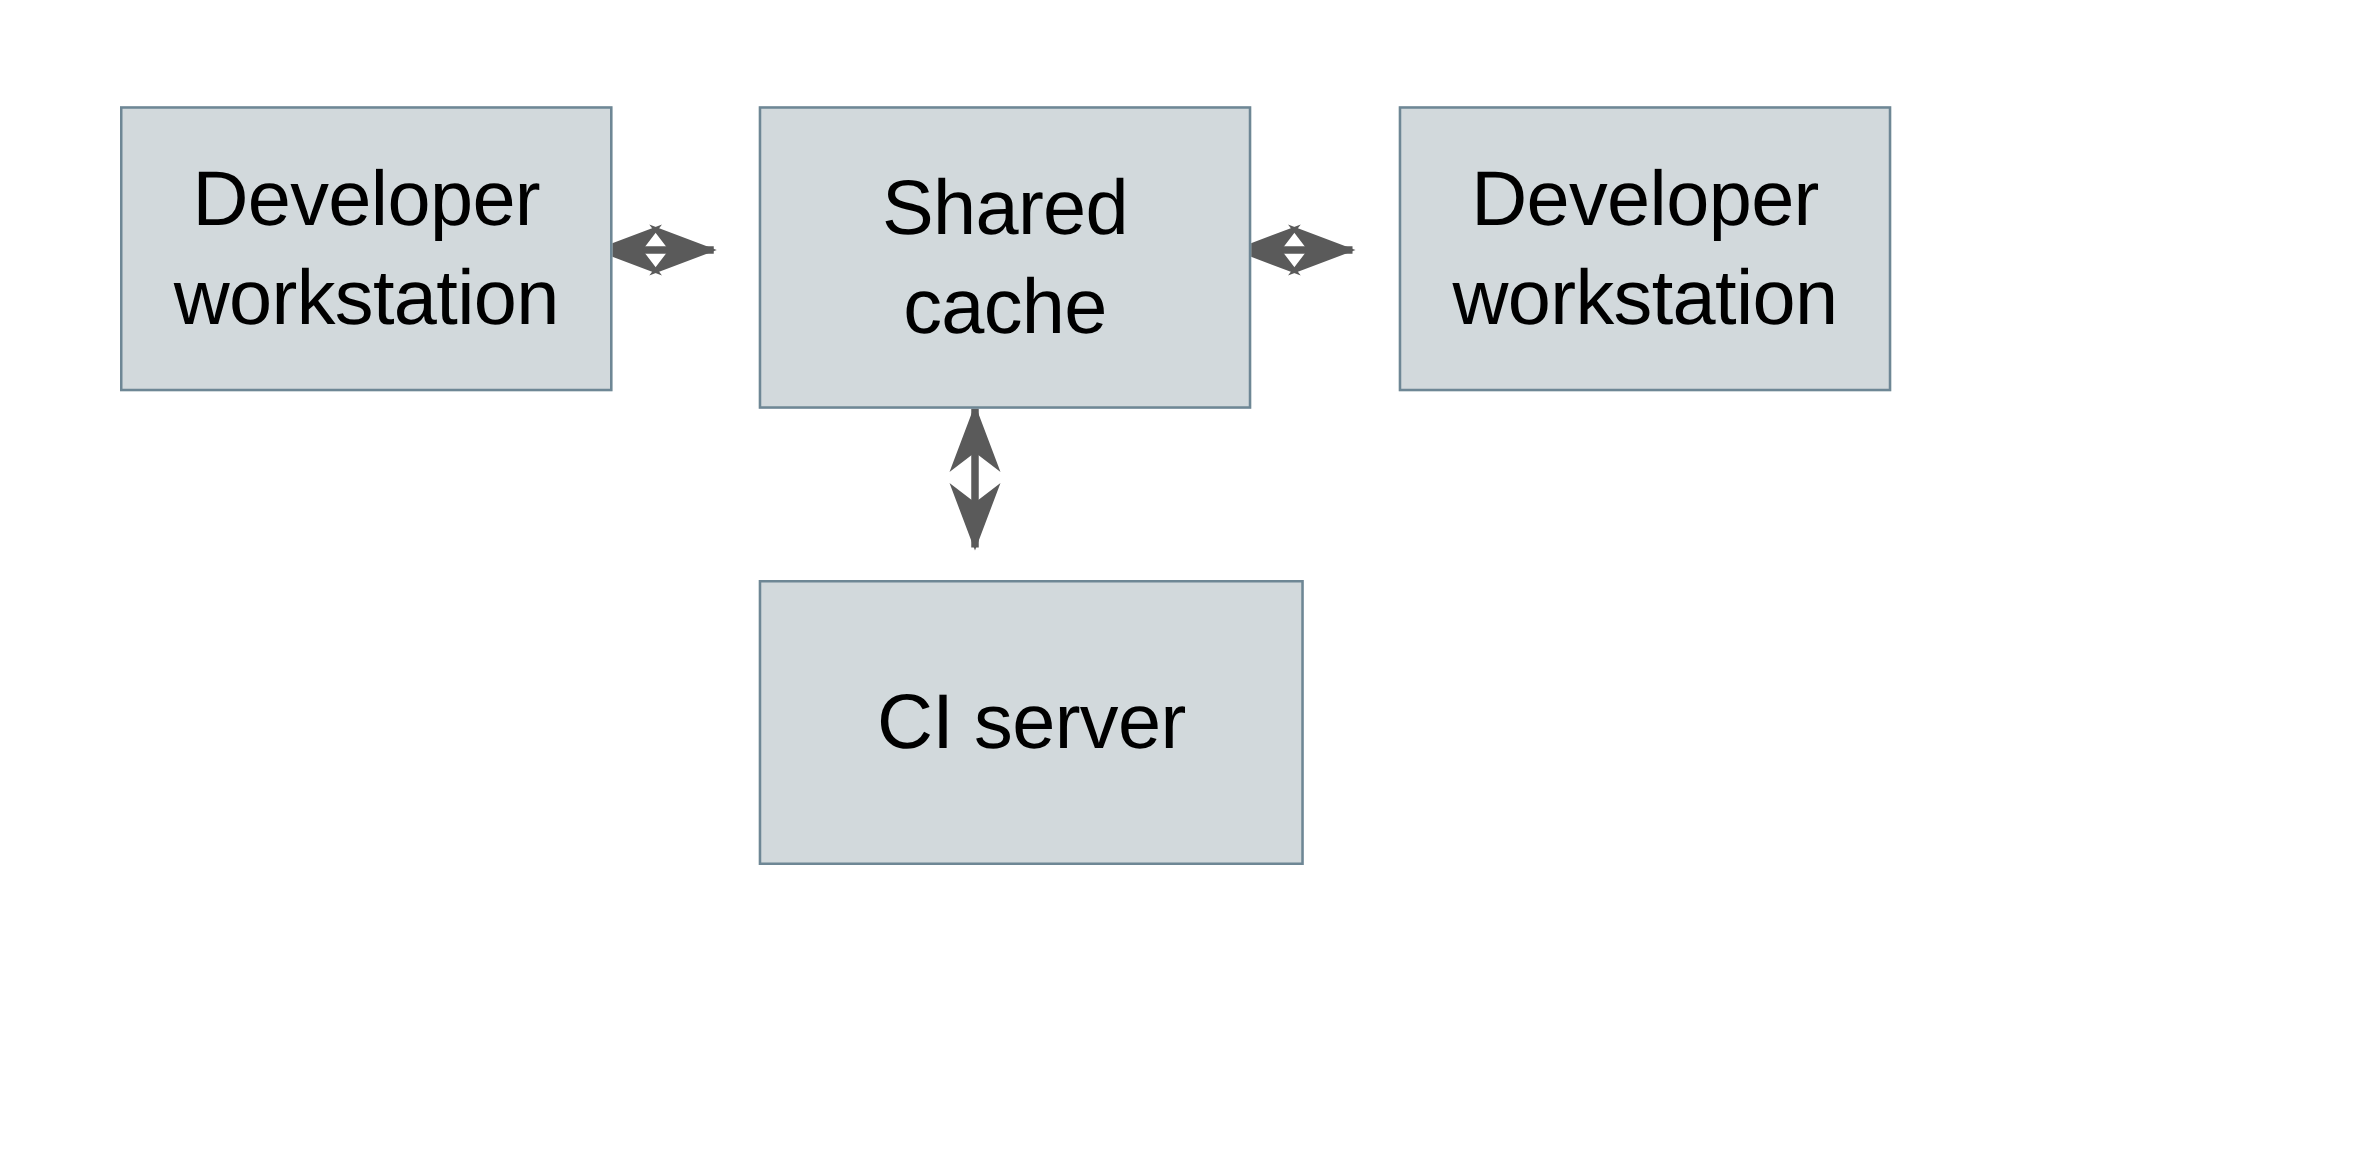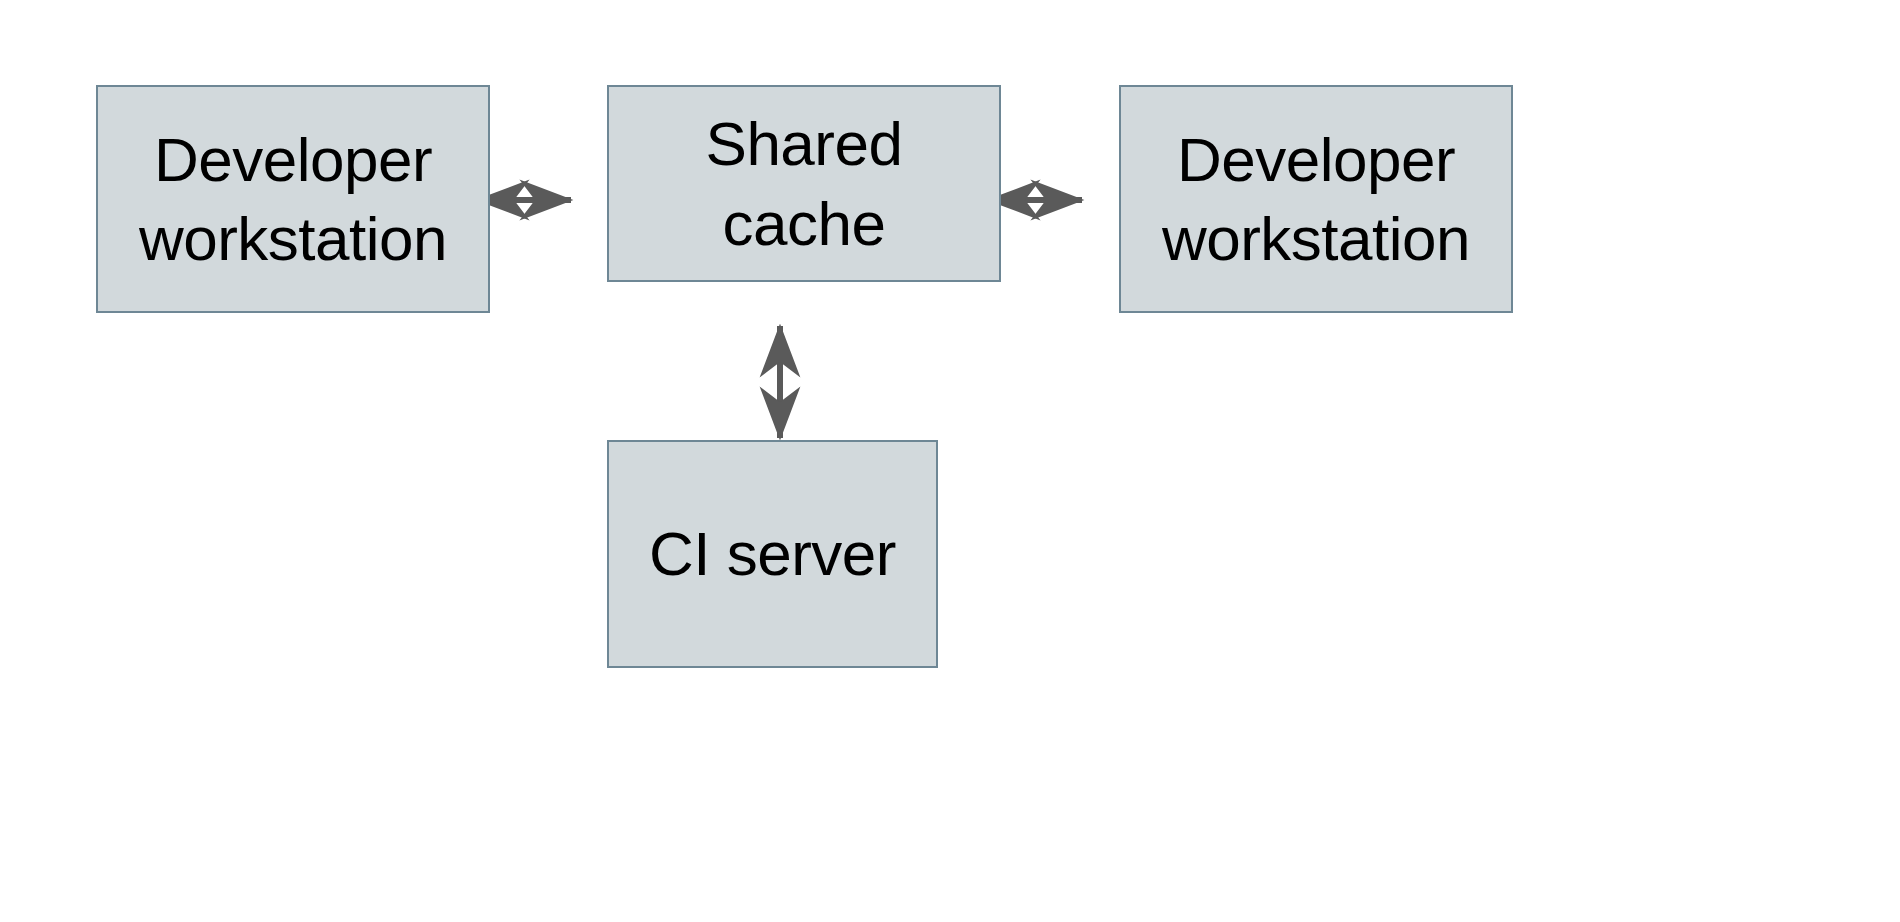--- a/index.html
+++ b/index.html
@@ -33,23 +33,23 @@
   .node-label {
     font-size: 62px;
     line-height: 1.28;
     color: #000000;
     font-weight: 400;
     letter-spacing: -0.5px;
     white-space: pre-line;
     padding: 0 10px;
   }
   .node-dev-left   { left: 72px;   top: 85px;  width: 394px; height: 228px; }
-  .node-shared     { left: 583px;  top: 85px;  width: 394px; height: 197px; }
+  .node-shared     { left: 583px;  top: 85px;  width: 394px; height: 242px; }
   .node-dev-right  { left: 1095px; top: 85px;  width: 394px; height: 228px; }
-  .node-ci         { left: 583px;  top: 440px; width: 331px; height: 228px; }
+  .node-ci         { left: 583px;  top: 464px; width: 436px; height: 228px; }
 
   .edge-layer {
     position: absolute;
     left: 0;
     top: 0;
     width: 1900px;
     height: 922px;
     pointer-events: none;
   }
 </style>

